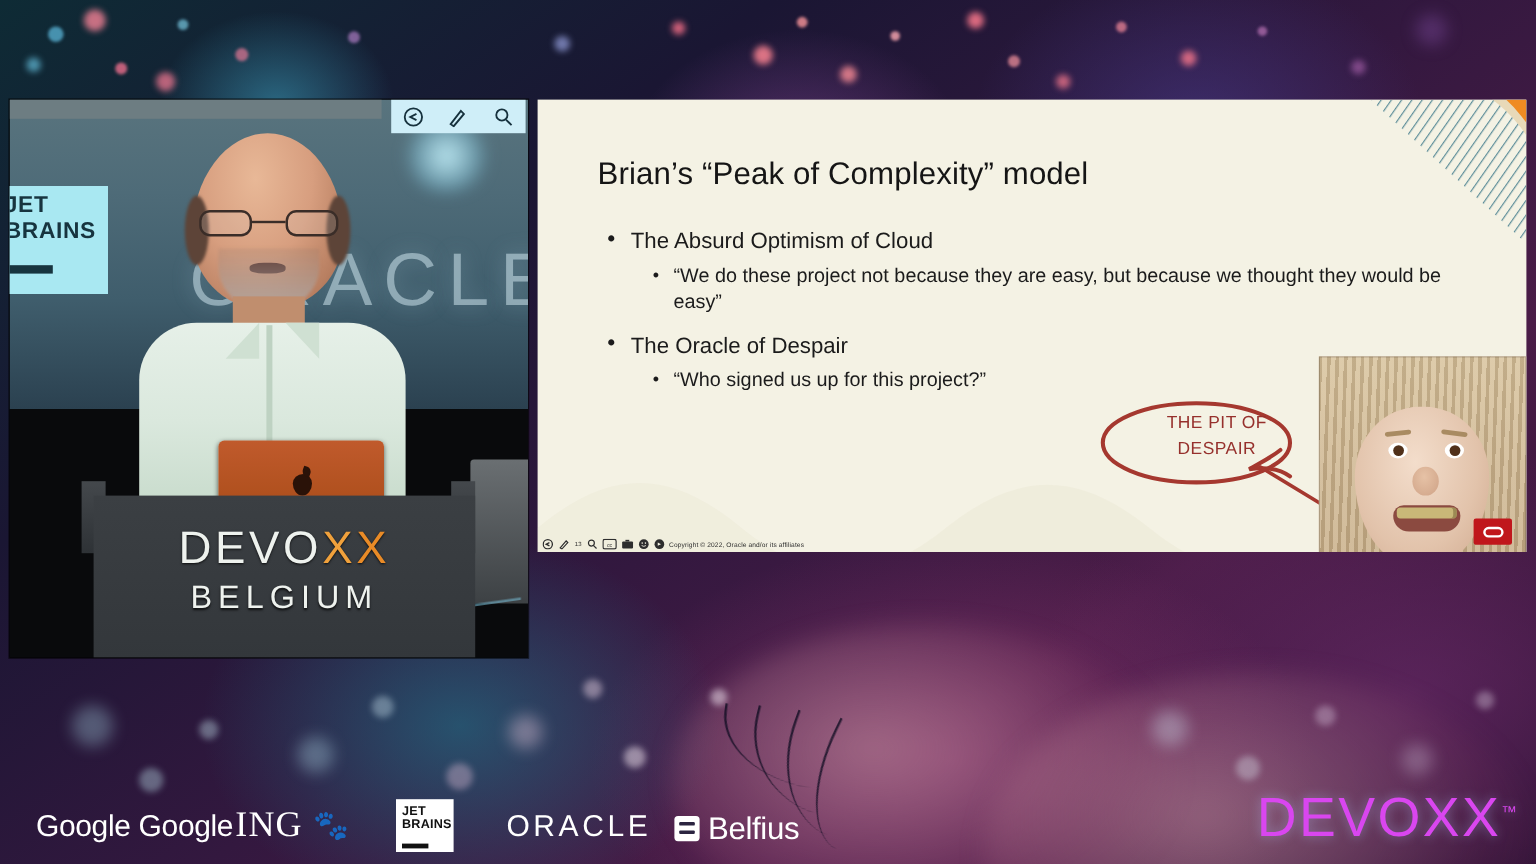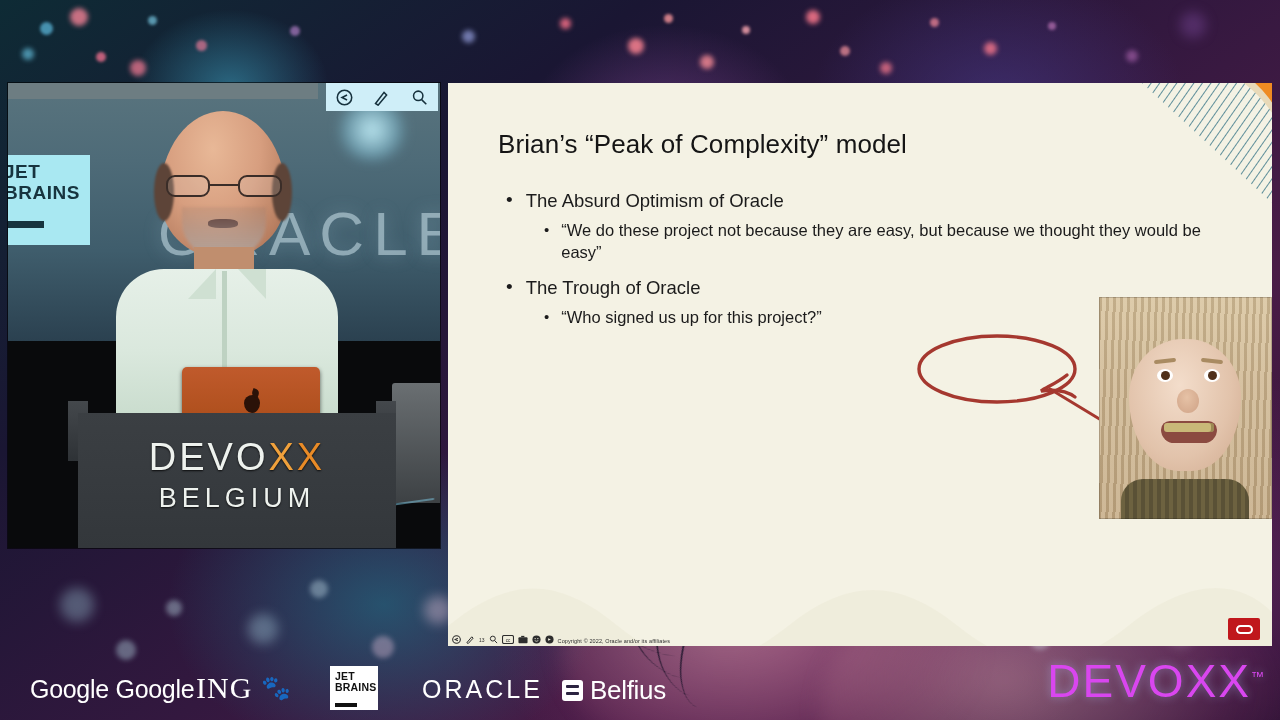--- a/index.html
+++ b/index.html
@@ -163,21 +163,21 @@
     background:linear-gradient(180deg,#6a6f72,#3d4144); border-radius:3px;
   }
   .chair{
     position:absolute; right:6px; top:360px; width:44px; height:60px;
     border:2px solid rgba(120,190,215,.55); border-top:none; border-right:none;
     transform:skewY(-8deg); filter:blur(.6px);
   }
 
   
   .slide-panel{
-    position:absolute; left:448px; top:83px; width:824px; height:563px;
+    position:absolute; left:448px; top:83px; width:824px; height:377px;
     background:#f4f2e4; overflow:hidden;
   }
   .slide-deco{ position:absolute; right:0; top:0; width:130px; height:120px; overflow:hidden; }
   .slide-title{
     position:absolute; left:50px; top:46px;
     font-size:26px; color:#151515; font-weight:400; letter-spacing:.1px;
     font-family:"Liberation Sans", sans-serif;
   }
   .bullets{ position:absolute; left:58px; top:93px; width:700px; }
   .b1{
@@ -427,42 +427,46 @@
       <svg width="824" height="90" viewBox="0 0 824 90" preserveAspectRatio="none">
         <path d="M0,70 C60,20 110,20 170,70 C230,118 280,118 340,70 C400,22 450,22 510,70 C570,118 620,118 680,70 C740,22 790,22 824,56 L824,90 L0,90 Z" fill="#ece9d6"></path>
       </svg>
     </div>
 
     <div class="slide-title">Brian’s “Peak of Complexity” model</div>
 
     <div class="bullets">
       <div class="b1">
         <span class="dot">•</span>
-        <span>The Absurd Optimism of Oracle</span>
+        <span>The Absurd Optimism of Cloud</span>
       </div>
       <div class="b2">
         <span class="dot">•</span>
         <span>“We do these project not because they are easy, but because we thought they would be easy”</span>
       </div>
       <div class="b1">
         <span class="dot">•</span>
-        <span>The Trough of Oracle</span>
+        <span>The Oracle of Despair</span>
       </div>
       <div class="b2">
         <span class="dot">•</span>
         <span>“Who signed us up for this project?”</span>
       </div>
     </div>
 
     <div class="bubble-wrap" style="left:467px;">
       <svg width="210" height="120" viewBox="0 0 210 120">
         <ellipse cx="82" cy="40" rx="78" ry="33" fill="none" stroke="#a5382f" stroke-width="3.4"></ellipse>
         <path d="M152 46 C142 54, 132 58, 126 62 C140 60, 152 62, 160 68" fill="none" stroke="#a5382f" stroke-width="3.4" stroke-linecap="round"></path>
         <path d="M135 60 L196 97" fill="none" stroke="#a5382f" stroke-width="3" stroke-linecap="round"></path>
       </svg>
+      <div class="bubble-text">
+        <div>THE PIT OF</div>
+        <div>DESPAIR</div>
+      </div>
     </div>
 
     <div class="meme" style="left:651px;top:214px;">
       <div class="hair"></div>
       <div class="face"></div>
       <div class="brow l"></div>
       <div class="brow r"></div>
       <div class="eye l">
           <b></b>
         </div>

